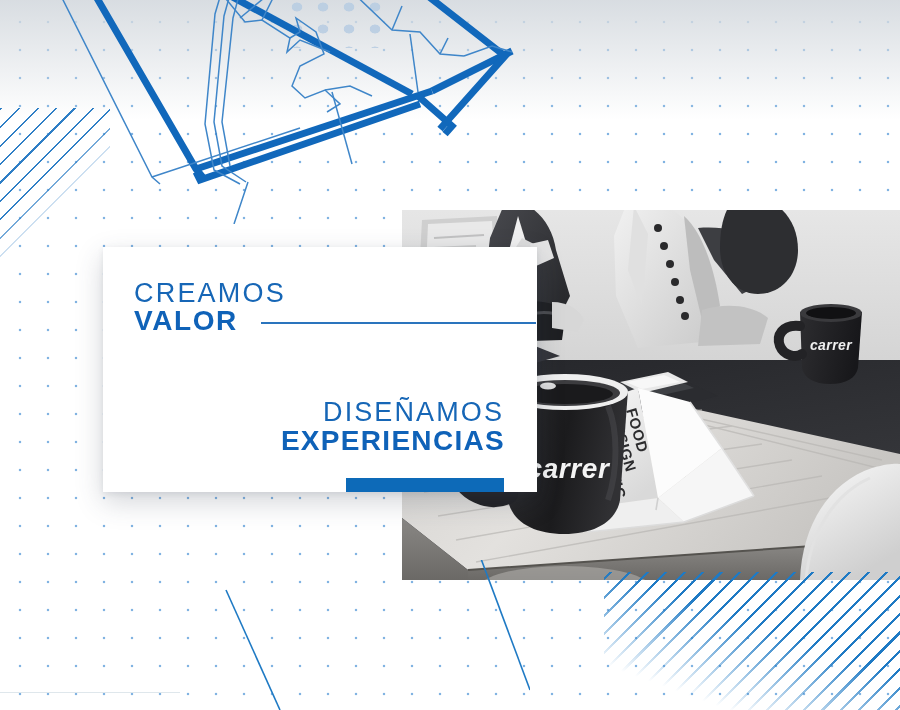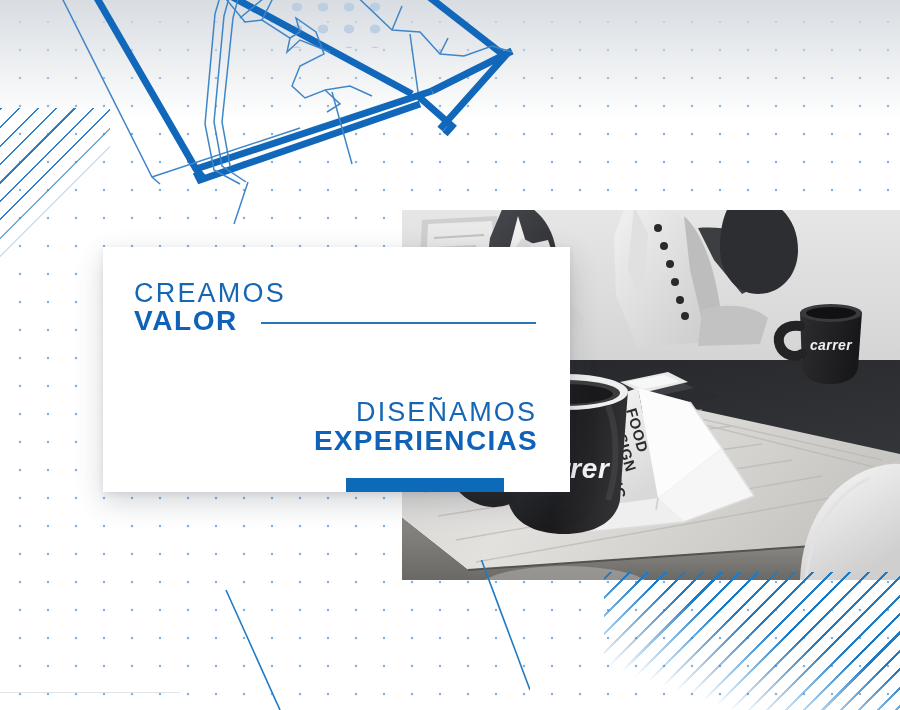--- a/index.html
+++ b/index.html
@@ -53,21 +53,21 @@
 
   
   .photo{
     position:absolute;left:402px;top:210px;width:498px;height:370px;
     overflow:hidden;background:#3a3a3a;
   }
   .photo svg{display:block;}
 
   
   .card{
-    position:absolute;left:103px;top:247px;width:467px;height:245px;
+    position:absolute;left:103px;top:247px;width:434px;height:245px;
     background:#ffffff;
     box-shadow:0 10px 26px rgba(60,70,85,.22), 0 2px 6px rgba(60,70,85,.10);
   }
   .line-creamos{
     position:absolute;left:31px;top:33px;
     font-size:27px;letter-spacing:2.2px;font-weight:400;color:#1666b6;
     line-height:1;
   }
   .line-valor{
     position:absolute;left:31px;top:60px;

